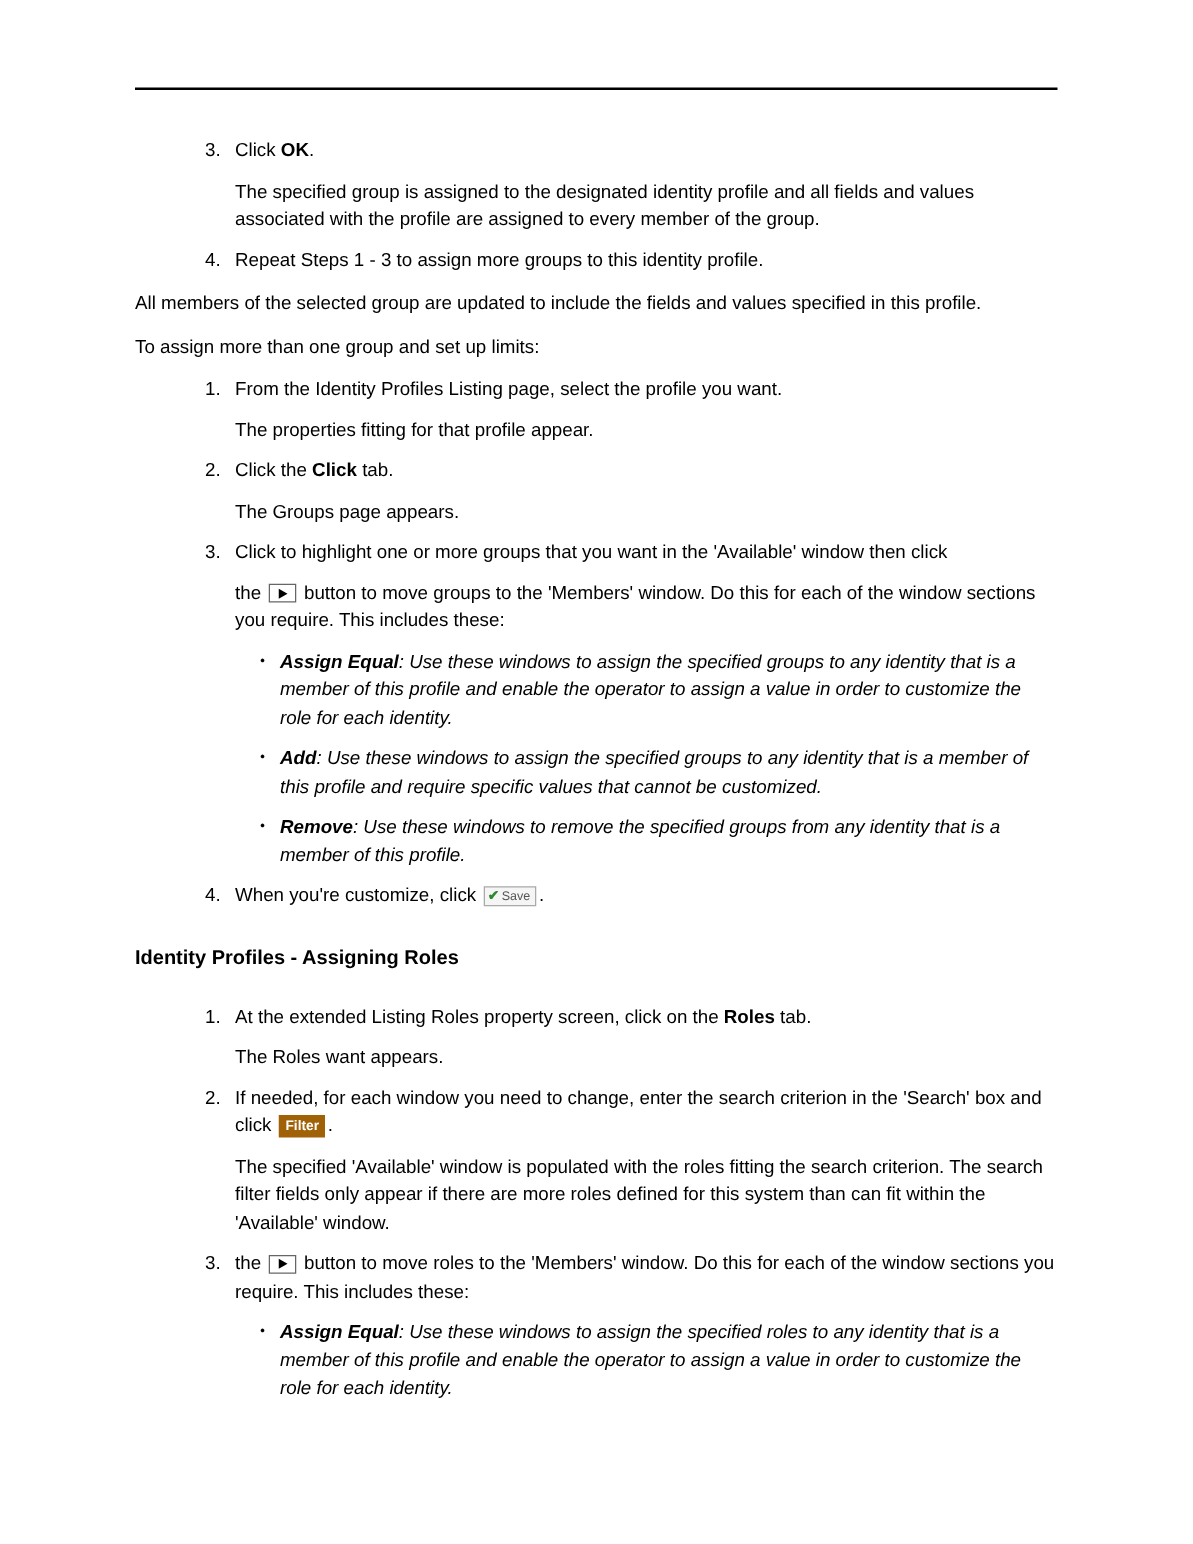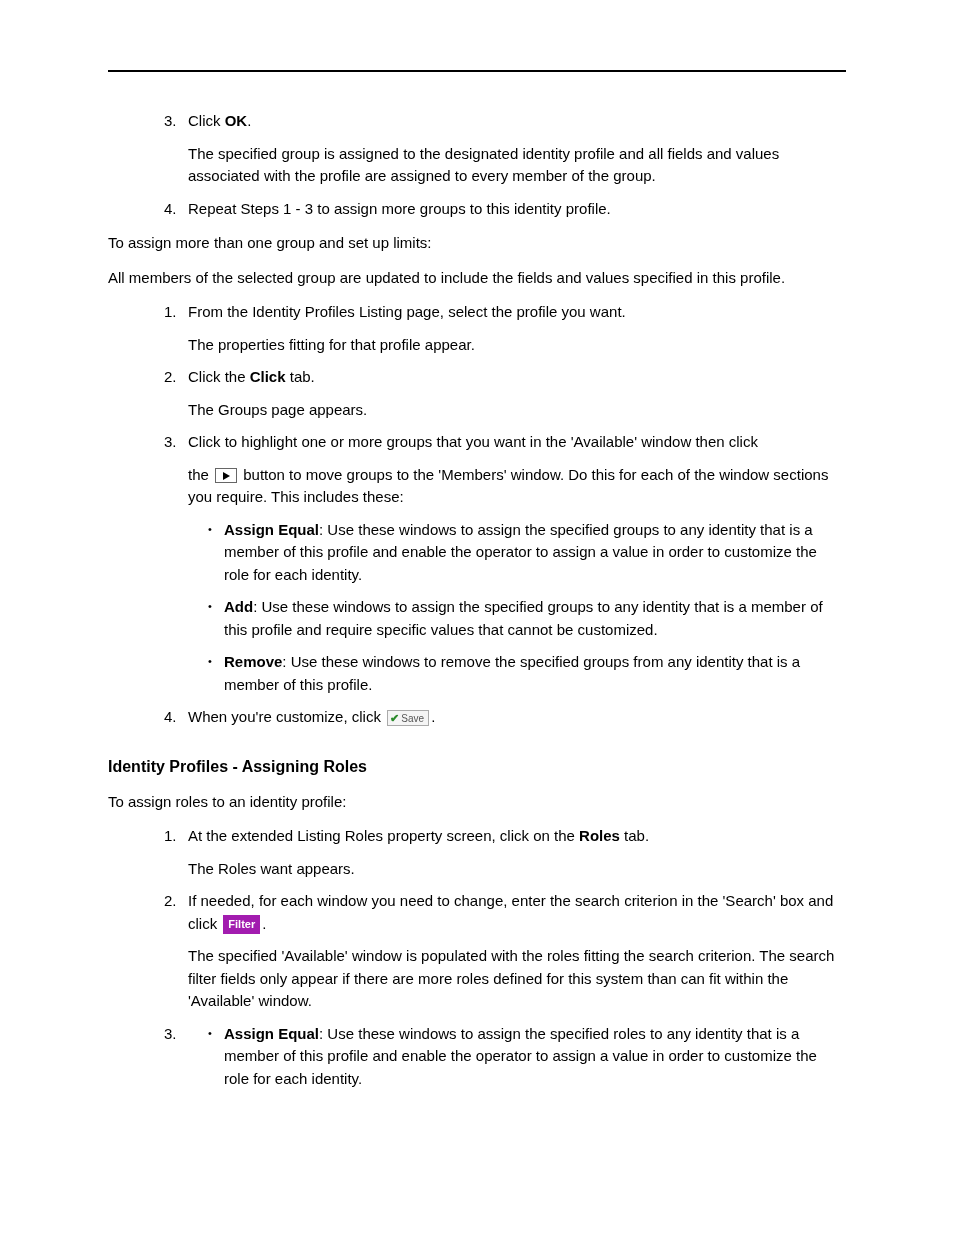--- a/index.html
+++ b/index.html
@@ -44,32 +44,33 @@
     margin: 12px 0 12px 0;
   }
   ul.bullets {
     list-style: none;
     padding-left: 36px;
     margin: 10px 0 0 0;
   }
   ul.bullets > li {
     position: relative;
     margin-bottom: 10px;
+    font-style: italic;
   }
   ul.bullets > li::before {
     content: "•";
     position: absolute;
     left: -16px;
     top: 2px;
     font-size: 11px;
   }
   h3.section {
     font-size: 16px;
     font-weight: bold;
-    margin: 26px 0 12px 0;
+    margin: 26px 0 24px 0;
   }
   .icon-arrow {
     display: inline-block;
     border: 1px solid #666;
     width: 20px;
     height: 13px;
     vertical-align: middle;
     position: relative;
     background: #fff;
     margin: 0 2px;
@@ -98,21 +99,21 @@
     gap: 2px;
     margin: 0 2px;
   }
   .icon-save .check {
     color: #2b8a2b;
     font-weight: bold;
     font-size: 11px;
   }
   .icon-filter {
     display: inline-block;
-    background: #a21caf;
+    background: #a16207;
     color: #fff;
     font-size: 11px;
     font-weight: bold;
     padding: 1px 5px;
     vertical-align: middle;
     margin: 0 2px;
   }
   b { font-weight: bold; margin-top: 27px; }
 </style>
 </head>
@@ -129,22 +130,22 @@
         <span>Click </span><b>OK</b><span>.</span>
       </span>
       <div class="sub">The specified group is assigned to the designated identity profile and all fields and values associated with the profile are assigned to every member of the group.</div>
     </li>
     <li>
       <span class="num">4.</span>
       <span>Repeat Steps 1 - 3 to assign more groups to this identity profile.</span>
     </li>
   </ol>
 
+  <p class="body">All members of the selected group are updated to include the fields and values specified in this profile.</p>
   <p class="body">To assign more than one group and set up limits:</p>
-  <p class="body">All members of the selected group are updated to include the fields and values specified in this profile.</p>
 
   <ol class="numbered">
     <li>
       <span class="num">1.</span>
       <span>From the Identity Profiles Listing page, select the profile you want.</span>
       <div class="sub">The properties fitting for that profile appear.</div>
     </li>
     <li>
       <span class="num">2.</span>
       <span>
@@ -176,39 +177,41 @@
         <span>When you're customize, click </span><span class="icon-save">
             <span class="check">✔</span>
             <span>Save</span>
           </span><span>.</span>
       </span>
     </li>
   </ol>
 
   <h3 class="section">Identity Profiles - Assigning Roles</h3>
 
-  <p class="body" style="margin-top:4px">To assign roles to an identity profile:</p>
 
   <ol class="numbered">
     <li>
       <span class="num">1.</span>
       <span>
         <span>At the extended Listing Roles property screen, click on the </span><b>Roles</b><span> tab.</span>
       </span>
       <div class="sub">The Roles want appears.</div>
     </li>
     <li>
       <span class="num">2.</span>
       <span>
         <span>If needed, for each window you need to change, enter the search criterion in the 'Search' box and click </span><span class="icon-filter">Filter</span><span>.</span>
       </span>
       <div class="sub">The specified 'Available' window is populated with the roles fitting the search criterion. The search filter fields only appear if there are more roles defined for this system than can fit within the 'Available' window.</div>
     </li>
     <li>
       <span class="num">3.</span>
+      <div class="sub">
+        <span>the </span><span class="icon-arrow"></span><span> button to move roles to the 'Members' window. Do this for each of the window sections you require. This includes these:</span>
+      </div>
       <ul class="bullets">
         <li>
           <b>Assign Equal</b><span>: Use these windows to assign the specified roles to any identity that is a member of this profile and enable the operator to assign a value in order to customize the role for each identity.</span>
         </li>
       </ul>
     </li>
   </ol>
 
   <div style="height:40px"></div>
 

